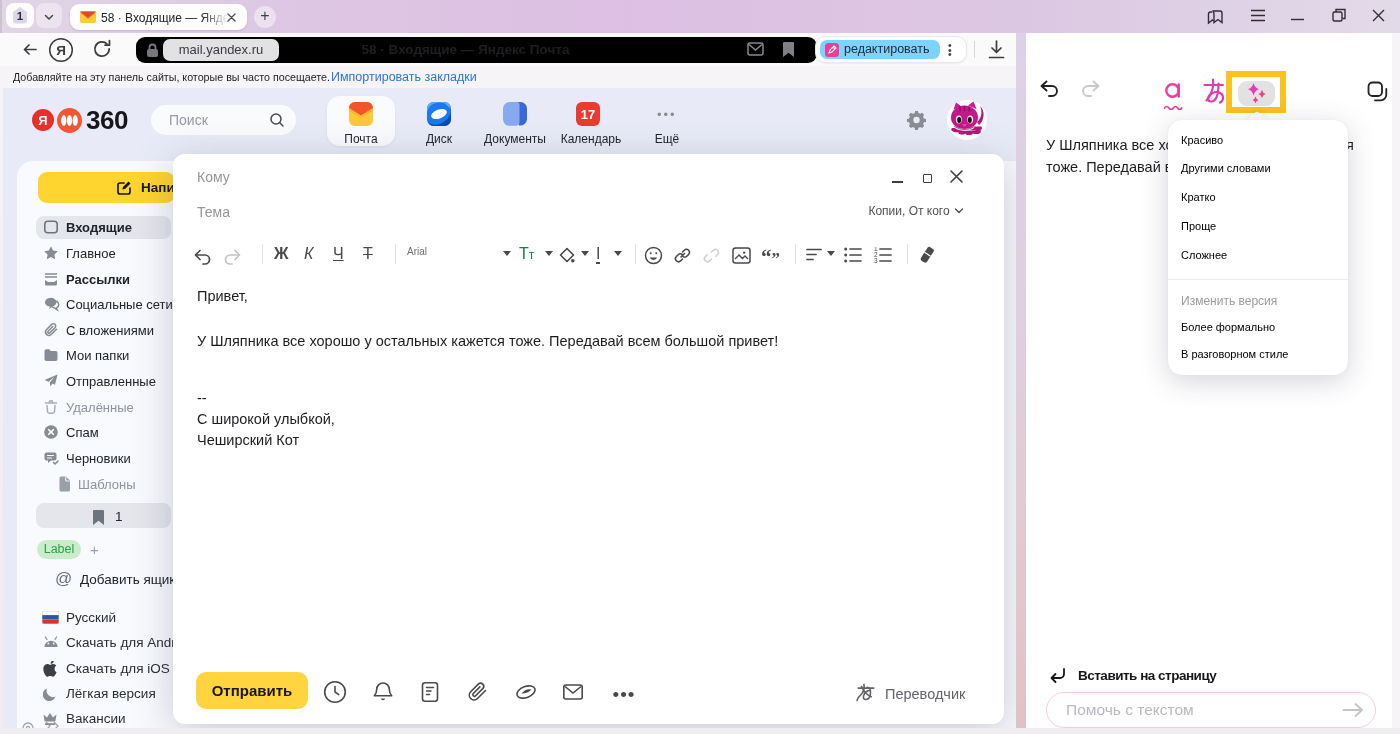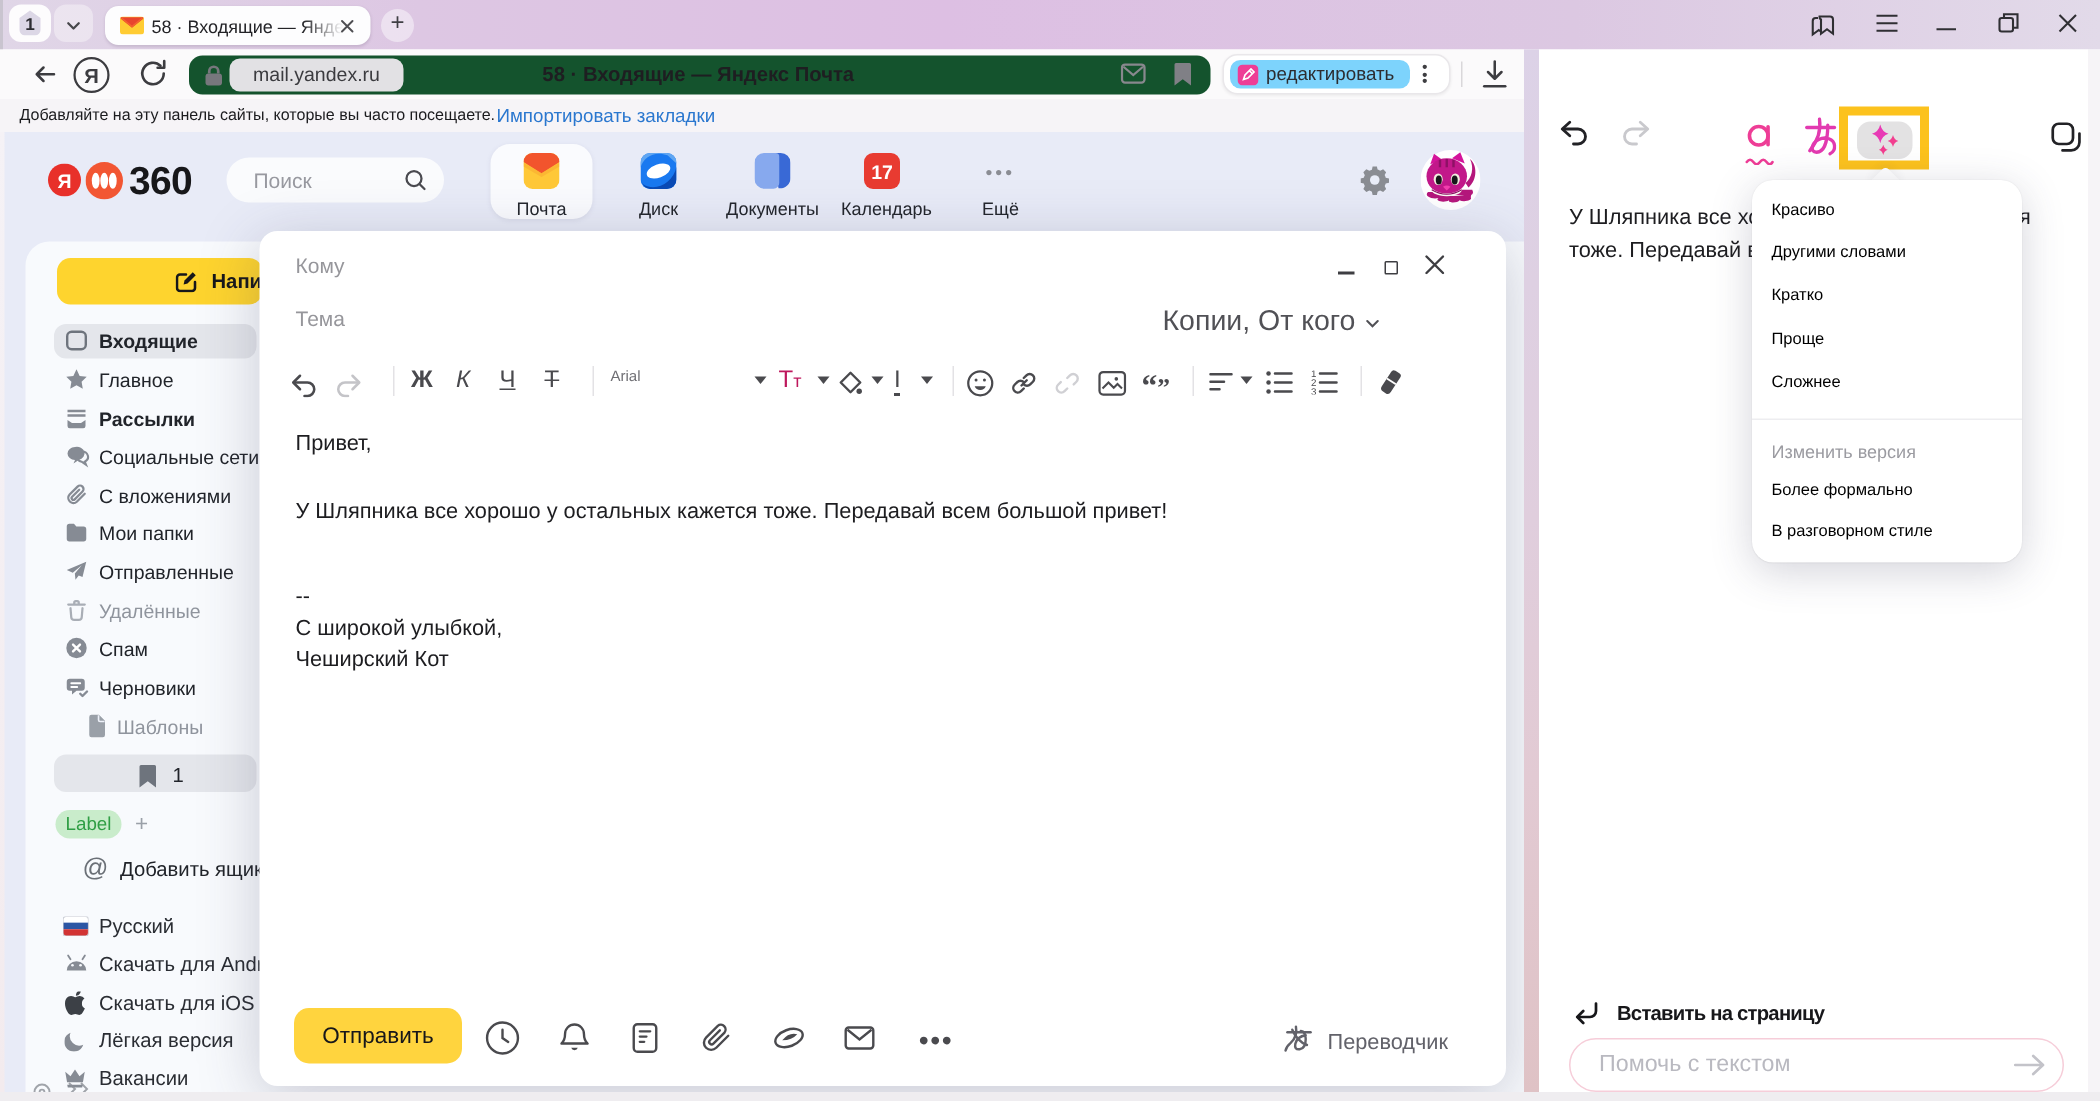--- a/index.html
+++ b/index.html
@@ -14,21 +14,21 @@
 #chevchip{left:36px;top:3px;width:26px;height:25px;background:rgba(255,255,255,.38);border-radius:8px}
 
 #tabchev{left:43px;top:11px}
 #tab{left:70px;top:4px;width:177px;height:26px;background:#fdfdfe;border-radius:9px;box-shadow:0 1px 2px rgba(90,70,100,.18)}
 #tab .ttl{left:31px;top:7px;width:133px;font-size:12px;color:#232327;white-space:nowrap;overflow:hidden;-webkit-mask-image:linear-gradient(90deg,#000 76%,transparent 96%);mask-image:linear-gradient(90deg,#000 76%,transparent 96%)}
 #tab .x{left:157px;top:9px}
 #newtab{left:254px;top:6px;width:22px;height:22px;border-radius:50%;background:rgba(255,255,255,.45);color:#3f3f44;font-size:16px;text-align:center;line-height:20px}
 #winctl{top:0;right:0;height:33px}
 
 #addr{left:0;top:33px;width:1016px;height:33px;background:#fbfafb}
-#urlbar{left:126px;top:4px;width:681px;height:26px;background:#14532d;border-radius:9px}
+#urlbar{left:136px;top:4px;width:681px;height:26px;background:#000000;border-radius:9px}
 #urlpill{left:27px;top:2px;width:116px;height:22px;background:#e2e1e4;border-radius:7px;font-size:13px;color:#3b3b3f;text-align:center;line-height:22px}
 #pgtitle{left:125px;top:4px;width:681px;text-align:center;font-size:13.5px;font-weight:bold;color:#1e1e21;line-height:26px;height:26px}
 #editpill{left:815px;top:3px;width:152px;height:27px;background:#fff;border:1px solid #e9e7ea;border-radius:10px;box-shadow:0 1px 2px rgba(0,0,0,.06)}
 #editpill .pink{left:4px;top:3px;width:120px;height:19px;background:#7dd3fc;border-radius:7px}
 #editpill .pink span{left:24px;top:2px;font-size:12.5px;color:#2c2c30}
 #editpill .dots{left:132px;top:6px;color:#3e3e42;font-size:10.5px;letter-spacing:0;line-height:4.6px;width:4px}
 #addrsep{left:974px;top:8px;width:1px;height:17px;background:#d9d7da}
 
 #bookm{left:0;top:66px;width:1016px;height:22px;background:#f6f4f7;font-size:12.5px;color:#1c1c1f;line-height:22px}
 #bookm a{color:#2a77cf;text-decoration:none}
@@ -55,25 +55,25 @@
 #lblpill{left:37px;top:540px;width:44px;height:19px;background:#c9eccb;border-radius:10px;font-size:12.5px;color:#2f9e44;text-align:center;line-height:19px}
 #lblplus{left:90px;top:541px;font-size:15px;color:#9aa0a8}
 .blink{left:42px;height:22px}
 .blink .tx{left:24px;top:3px;font-size:13.5px;color:#2a2d33;white-space:nowrap}
 
 #compose{left:173px;top:154px;width:831px;height:570px;background:#fff;border-radius:12px;box-shadow:0 8px 40px rgba(60,60,90,.25)}
 #compose .fldlbl{font-size:14px;color:#96969b}
 #cw-min{left:719px;top:27px;width:11px;height:2px;background:#3e3e42}
 #cw-sq{left:750px;top:20px;width:9px;height:9px;border:1.6px solid #3e3e42;border-radius:1px}
 #cw-x{left:777px;top:16px}
-#copyfrom{left:602px;top:50px;width:190px;text-align:left;font-size:19px;color:#515156}
+#copyfrom{left:602px;top:50px;width:190px;text-align:right;font-size:12px;color:#515156}
 #ctoolbar{left:0;top:88px;width:831px;height:28px}
 .tsep{top:2px;width:1px;height:20px;background:#e3e2e5}
 .cb{left:24px;font-size:14.5px;color:#1d1d20;line-height:21px}
-#sendbtn{left:23px;top:518px;width:112px;height:37px;background:#ffd43e;border-radius:10px;text-align:center;font-size:15px;font-weight:normal;color:#17171a;line-height:37px}
+#sendbtn{left:23px;top:518px;width:112px;height:37px;background:#ffd43e;border-radius:10px;text-align:center;font-size:15px;font-weight:bold;color:#17171a;line-height:37px}
 .bico{top:526px;width:32px;height:32px}
 #translator{left:682px;top:528px;font-size:14.5px;color:#62626a}
 
 #strip{left:1016px;top:33px;width:10px;height:695px;background:linear-gradient(180deg,#dcd2e7 0%,#e0cedd 45%,#e2cad3 70%,#dfc2c5 100%)}
 #rightedge{left:1392px;top:33px;width:8px;height:695px;background:#f6f4f7}
 #bottomframe{left:0;top:728px;width:1400px;height:6px;background:#efedf0}
 #panel{left:1030px;top:33px;width:362px;height:695px;background:#fff}
 #phead{left:0;top:0;width:362px;height:36px;border-bottom:1px solid #ececef}
 #phead .ttl{left:0;top:10px;width:362px;text-align:center;font-size:14px;font-weight:bold;color:#1b1b1e}
 #ptool{left:0;top:37px;width:362px;height:56px}
@@ -490,21 +490,21 @@
         </svg>
       </div>
     <div class="abs tsep" style="left:89px"></div>
     <div class="abs" style="left:101px;top:3px;font-size:16px;font-weight:bold;color:#4a4a4e">Ж</div>
     <div class="abs" style="left:131px;top:3px;font-size:16px;font-style:italic;color:#4a4a4e">К</div>
     <div class="abs" style="left:160px;top:3px;font-size:16px;color:#4a4a4e;text-decoration:underline">Ч</div>
     <div class="abs" style="left:190px;top:3px;font-size:16px;color:#4a4a4e;text-decoration:line-through">Т</div>
     <div class="abs tsep" style="left:222px"></div>
     <div class="abs" style="left:234px;top:4px;font-size:10px;color:#6f6f74">Arial</div>
     <div class="abs car" style="left:330px;top:9px"></div>
-    <div class="abs" style="left:346px;top:3px;font-size:16px;color:#be185d">T<span style="font-size:12px">т</span></div>
+    <div class="abs" style="left:346px;top:3px;font-size:16px;color:#15803d">T<span style="font-size:12px">т</span></div>
     <div class="abs car" style="left:372px;top:9px"></div>
     <div class="abs" style="left:386px;top:5px">
         <svg width="17" height="17" viewBox="0 0 17 17">
           <path d="M8 1.5 L14.5 8 8 14.5 1.5 8z" fill="none" stroke="#4a4a4e" stroke-width="1.6" stroke-linejoin="round"></path>
           <circle cx="13.8" cy="13.8" r="1.8" fill="#4a4a4e"></circle>
         </svg>
       </div>
     <div class="abs car" style="left:408px;top:9px"></div>
     <div class="abs" style="left:423px;top:3px;font-size:16px;color:#4a4a4e;border-bottom:2px solid #4a4a4e;line-height:17px">I</div>
     <div class="abs car" style="left:441px;top:9px"></div>

